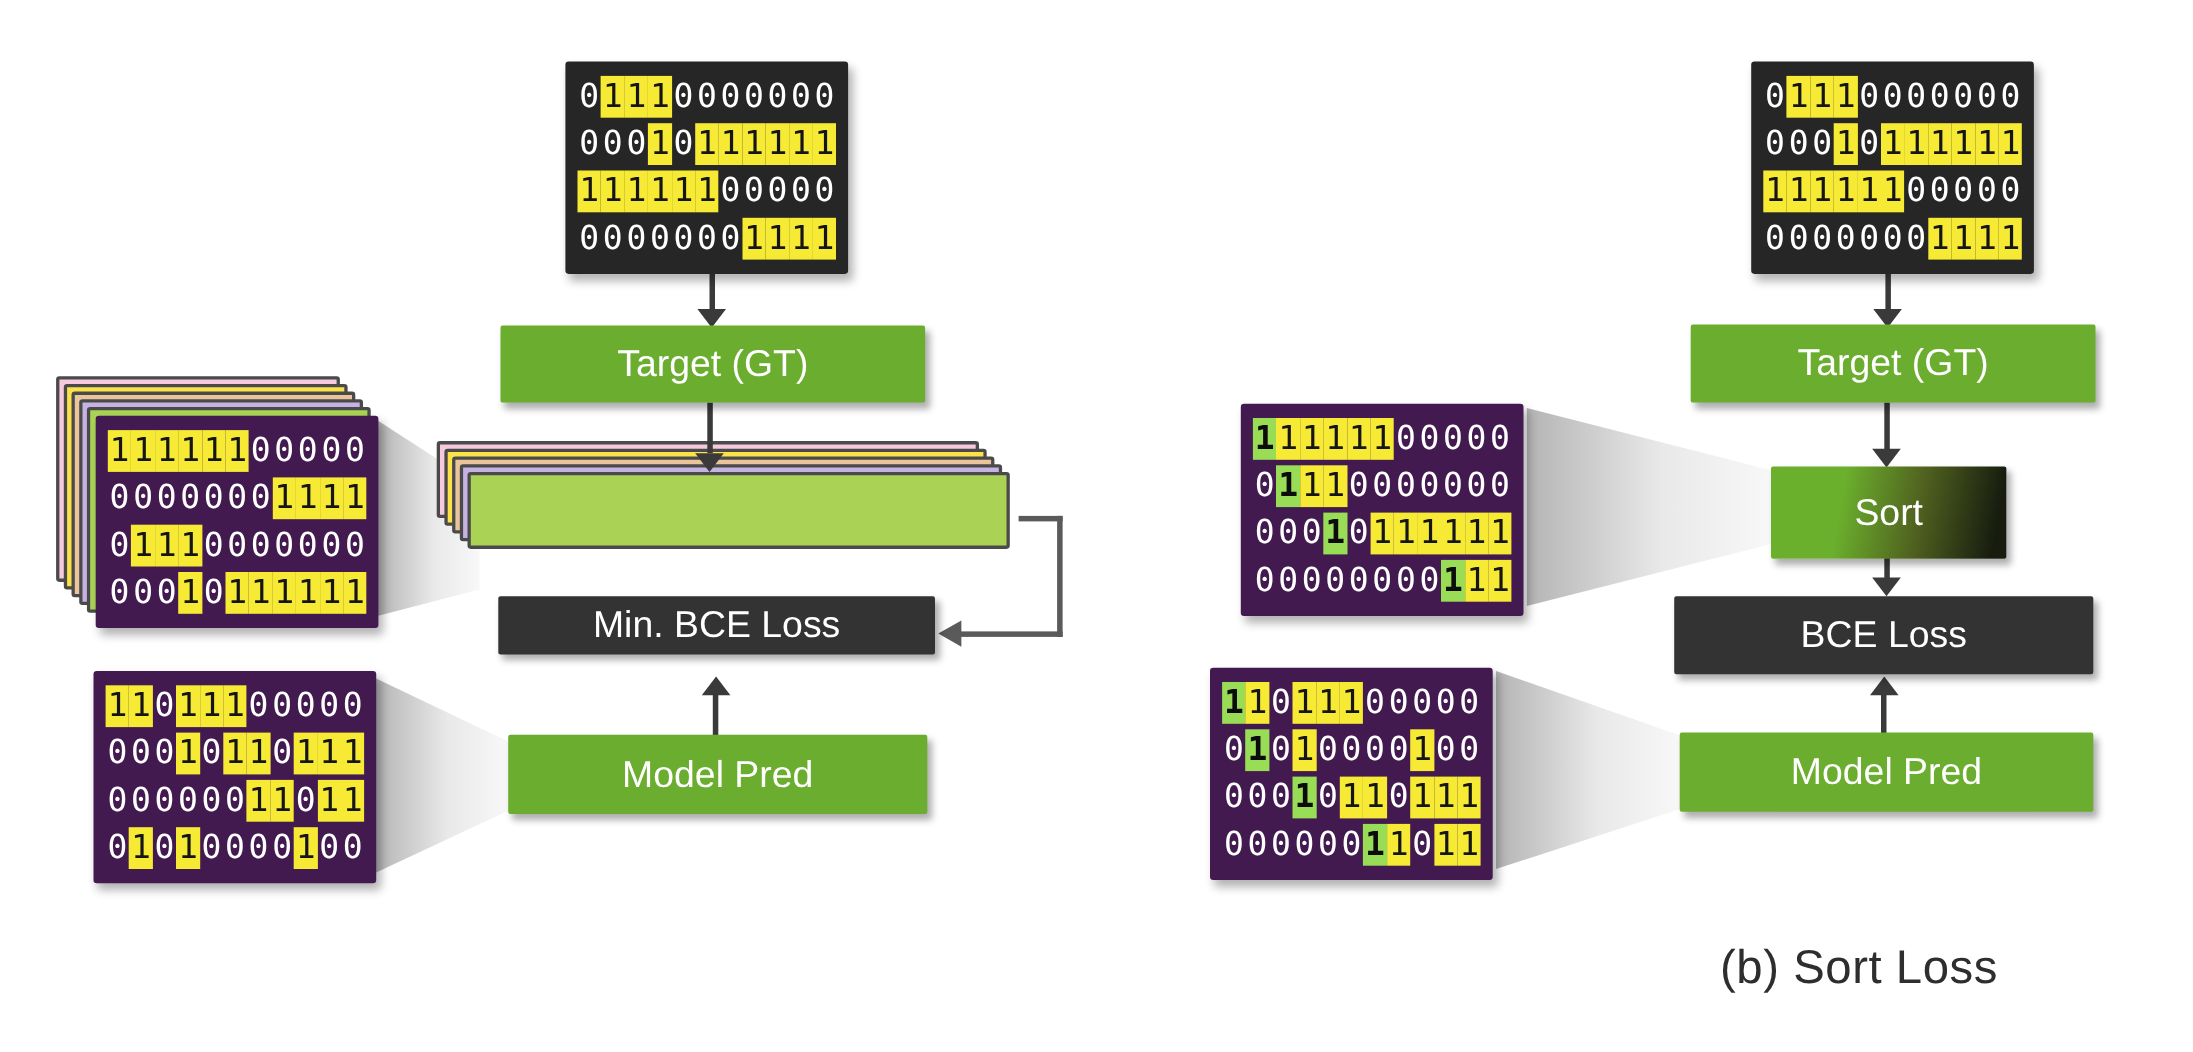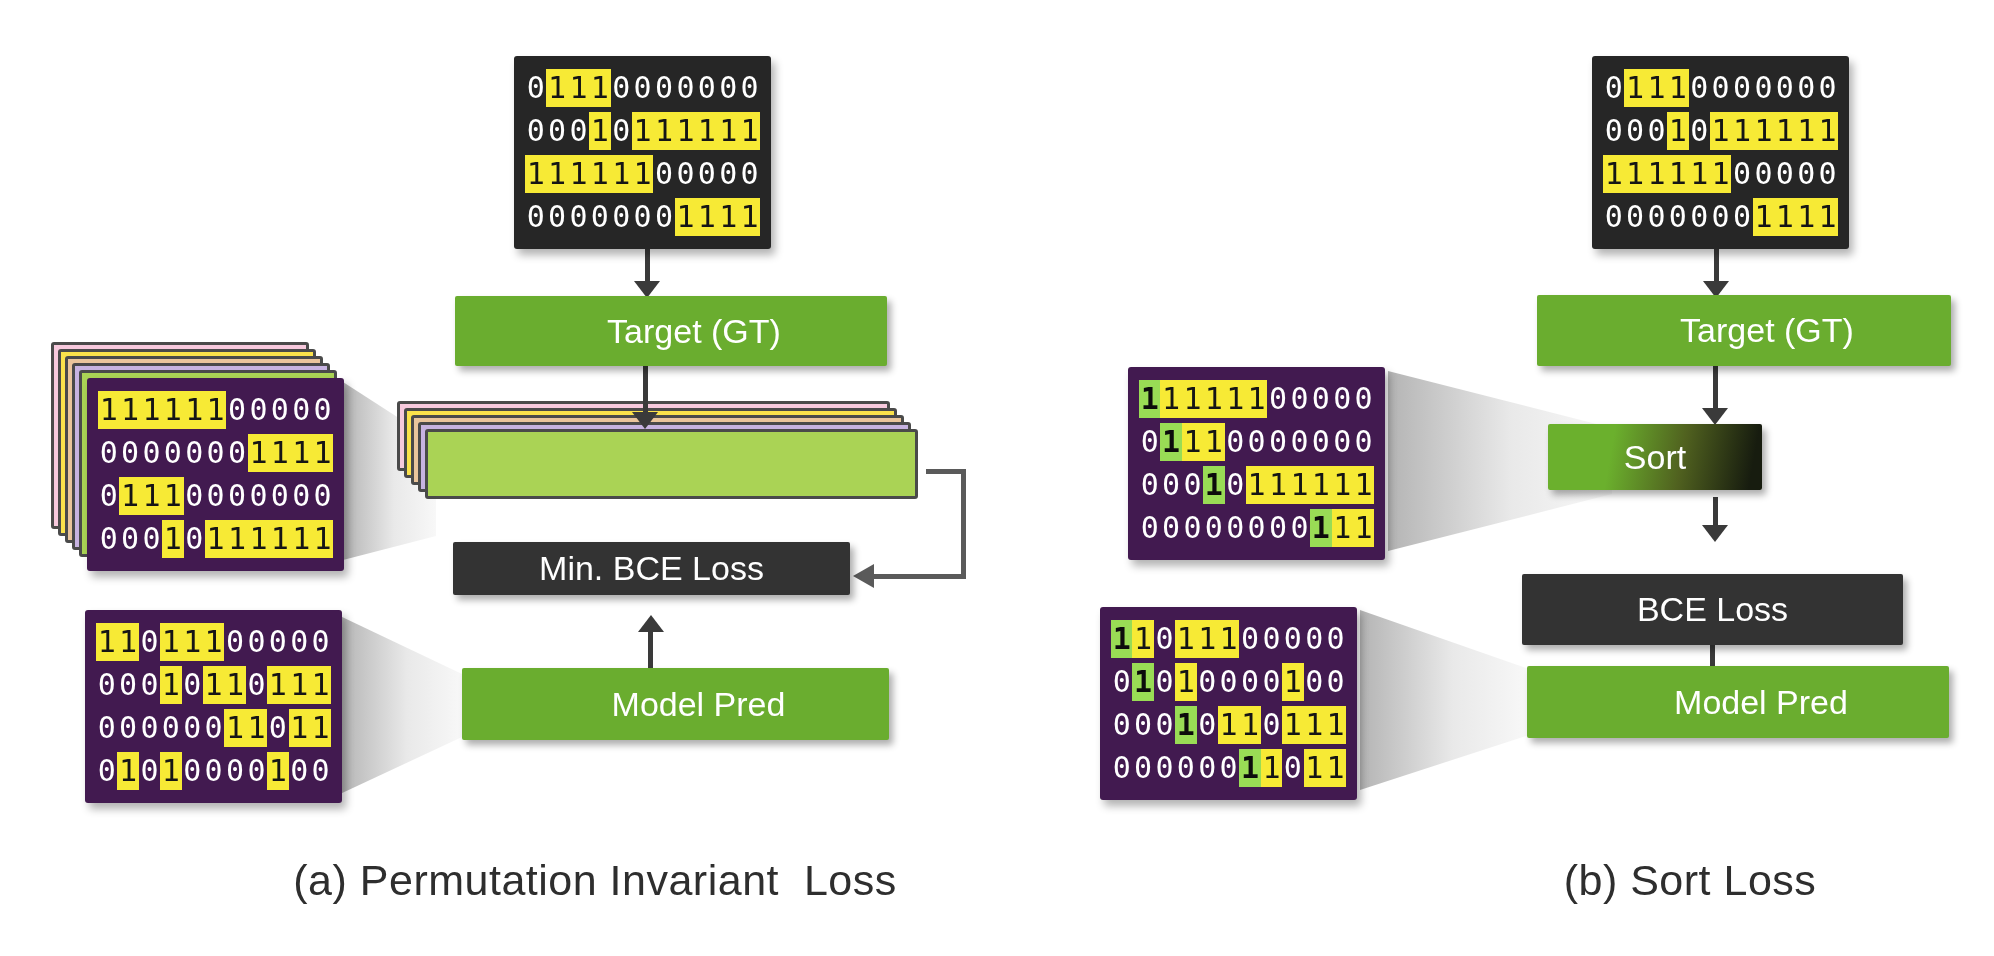--- a/index.html
+++ b/index.html
@@ -24,21 +24,21 @@
   .mc{display:block;width:21.4px;height:38px;line-height:38px;text-align:center;
       font-size:30px;color:#ffffff;}
   .mc.y{background:var(--hl-yellow);color:#151515;}
   .mc.g{background:var(--hl-green);color:#0c0c0c;font-weight:700;}
   
   .sheet{position:absolute;border:3px solid #4a4a4a;border-radius:3px;box-sizing:border-box;}
   
   .box{position:absolute;display:flex;align-items:center;justify-content:center;
        color:#ffffff;font-size:34px;z-index:5;border-radius:2px;
        box-shadow:4px 5px 7px rgba(0,0,0,0.32);white-space:pre;}
-  .box.green{background:var(--green-box);padding-left:46px;}
+  .box.green{background:var(--green-box);}
   .box.dark{background:var(--dark-box);}
   .box.sortgrad{background:linear-gradient(100deg,#6bb02d 30%,#50611f 62%,#171c0f 94%);}
   
   .stem{position:absolute;width:5px;background:var(--arrow);z-index:3;}
   .head-down{position:absolute;width:0;height:0;z-index:3;
       border-left:13px solid transparent;border-right:13px solid transparent;
       border-top:17px solid var(--arrow);}
   .head-up{position:absolute;width:0;height:0;z-index:3;
       border-left:13px solid transparent;border-right:13px solid transparent;
       border-bottom:17px solid var(--arrow);}
@@ -264,21 +264,20 @@
         <span class="mc">0</span>
         <span class="mc">0</span>
         <span class="mc">0</span>
         <span class="mc">0</span>
         <span class="mc y">1</span>
         <span class="mc">0</span>
         <span class="mc">0</span>
       </div>
     </div>
 
-  <div class="caption" style="left:95px;top:856px;width:1000px;">(a) Permutation Invariant  Loss</div>
 
   <div class="mtx dark" style="left:1592px;top:56px;">
       <div class="mrow">
         <span class="mc">0</span>
         <span class="mc y">1</span>
         <span class="mc y">1</span>
         <span class="mc y">1</span>
         <span class="mc">0</span>
         <span class="mc">0</span>
         <span class="mc">0</span>
@@ -331,28 +330,28 @@
   <div class="stem" style="left:1714px;top:245px;height:36px;"></div>
   <div class="head-down" style="left:1703px;top:281px;"></div>
 
   <div class="box green" style="left:1537px;top:295px;width:368px;height:71px;">
     <span>Target (GT)</span>
   </div>
 
   <div class="stem" style="left:1713px;top:366px;height:44px;"></div>
   <div class="head-down" style="left:1702px;top:408px;"></div>
 
-  <div class="box sortgrad" style="left:1548px;top:424px;width:214px;height:66px;">
+  <div class="box sortgrad" style="left:1610px;top:424px;width:214px;height:84px;">
     <span>Sort</span>
   </div>
 
   <div class="stem" style="left:1713px;top:497px;height:30px;"></div>
   <div class="head-down" style="left:1702px;top:525px;"></div>
 
-  <div class="box dark" style="left:1522px;top:542px;width:381px;height:71px;margin-top:32px;">
+  <div class="box dark" style="left:1522px;top:542px;width:381px;height:71px;">
     <span>BCE Loss</span>
   </div>
 
   <div class="head-up" style="left:1700px;top:615px;"></div>
   <div class="stem" style="left:1710px;top:631px;height:36px;"></div>
 
   <div class="box green" style="left:1527px;top:666px;width:376px;height:72px;">
     <span>Model Pred</span>
   </div>
 

